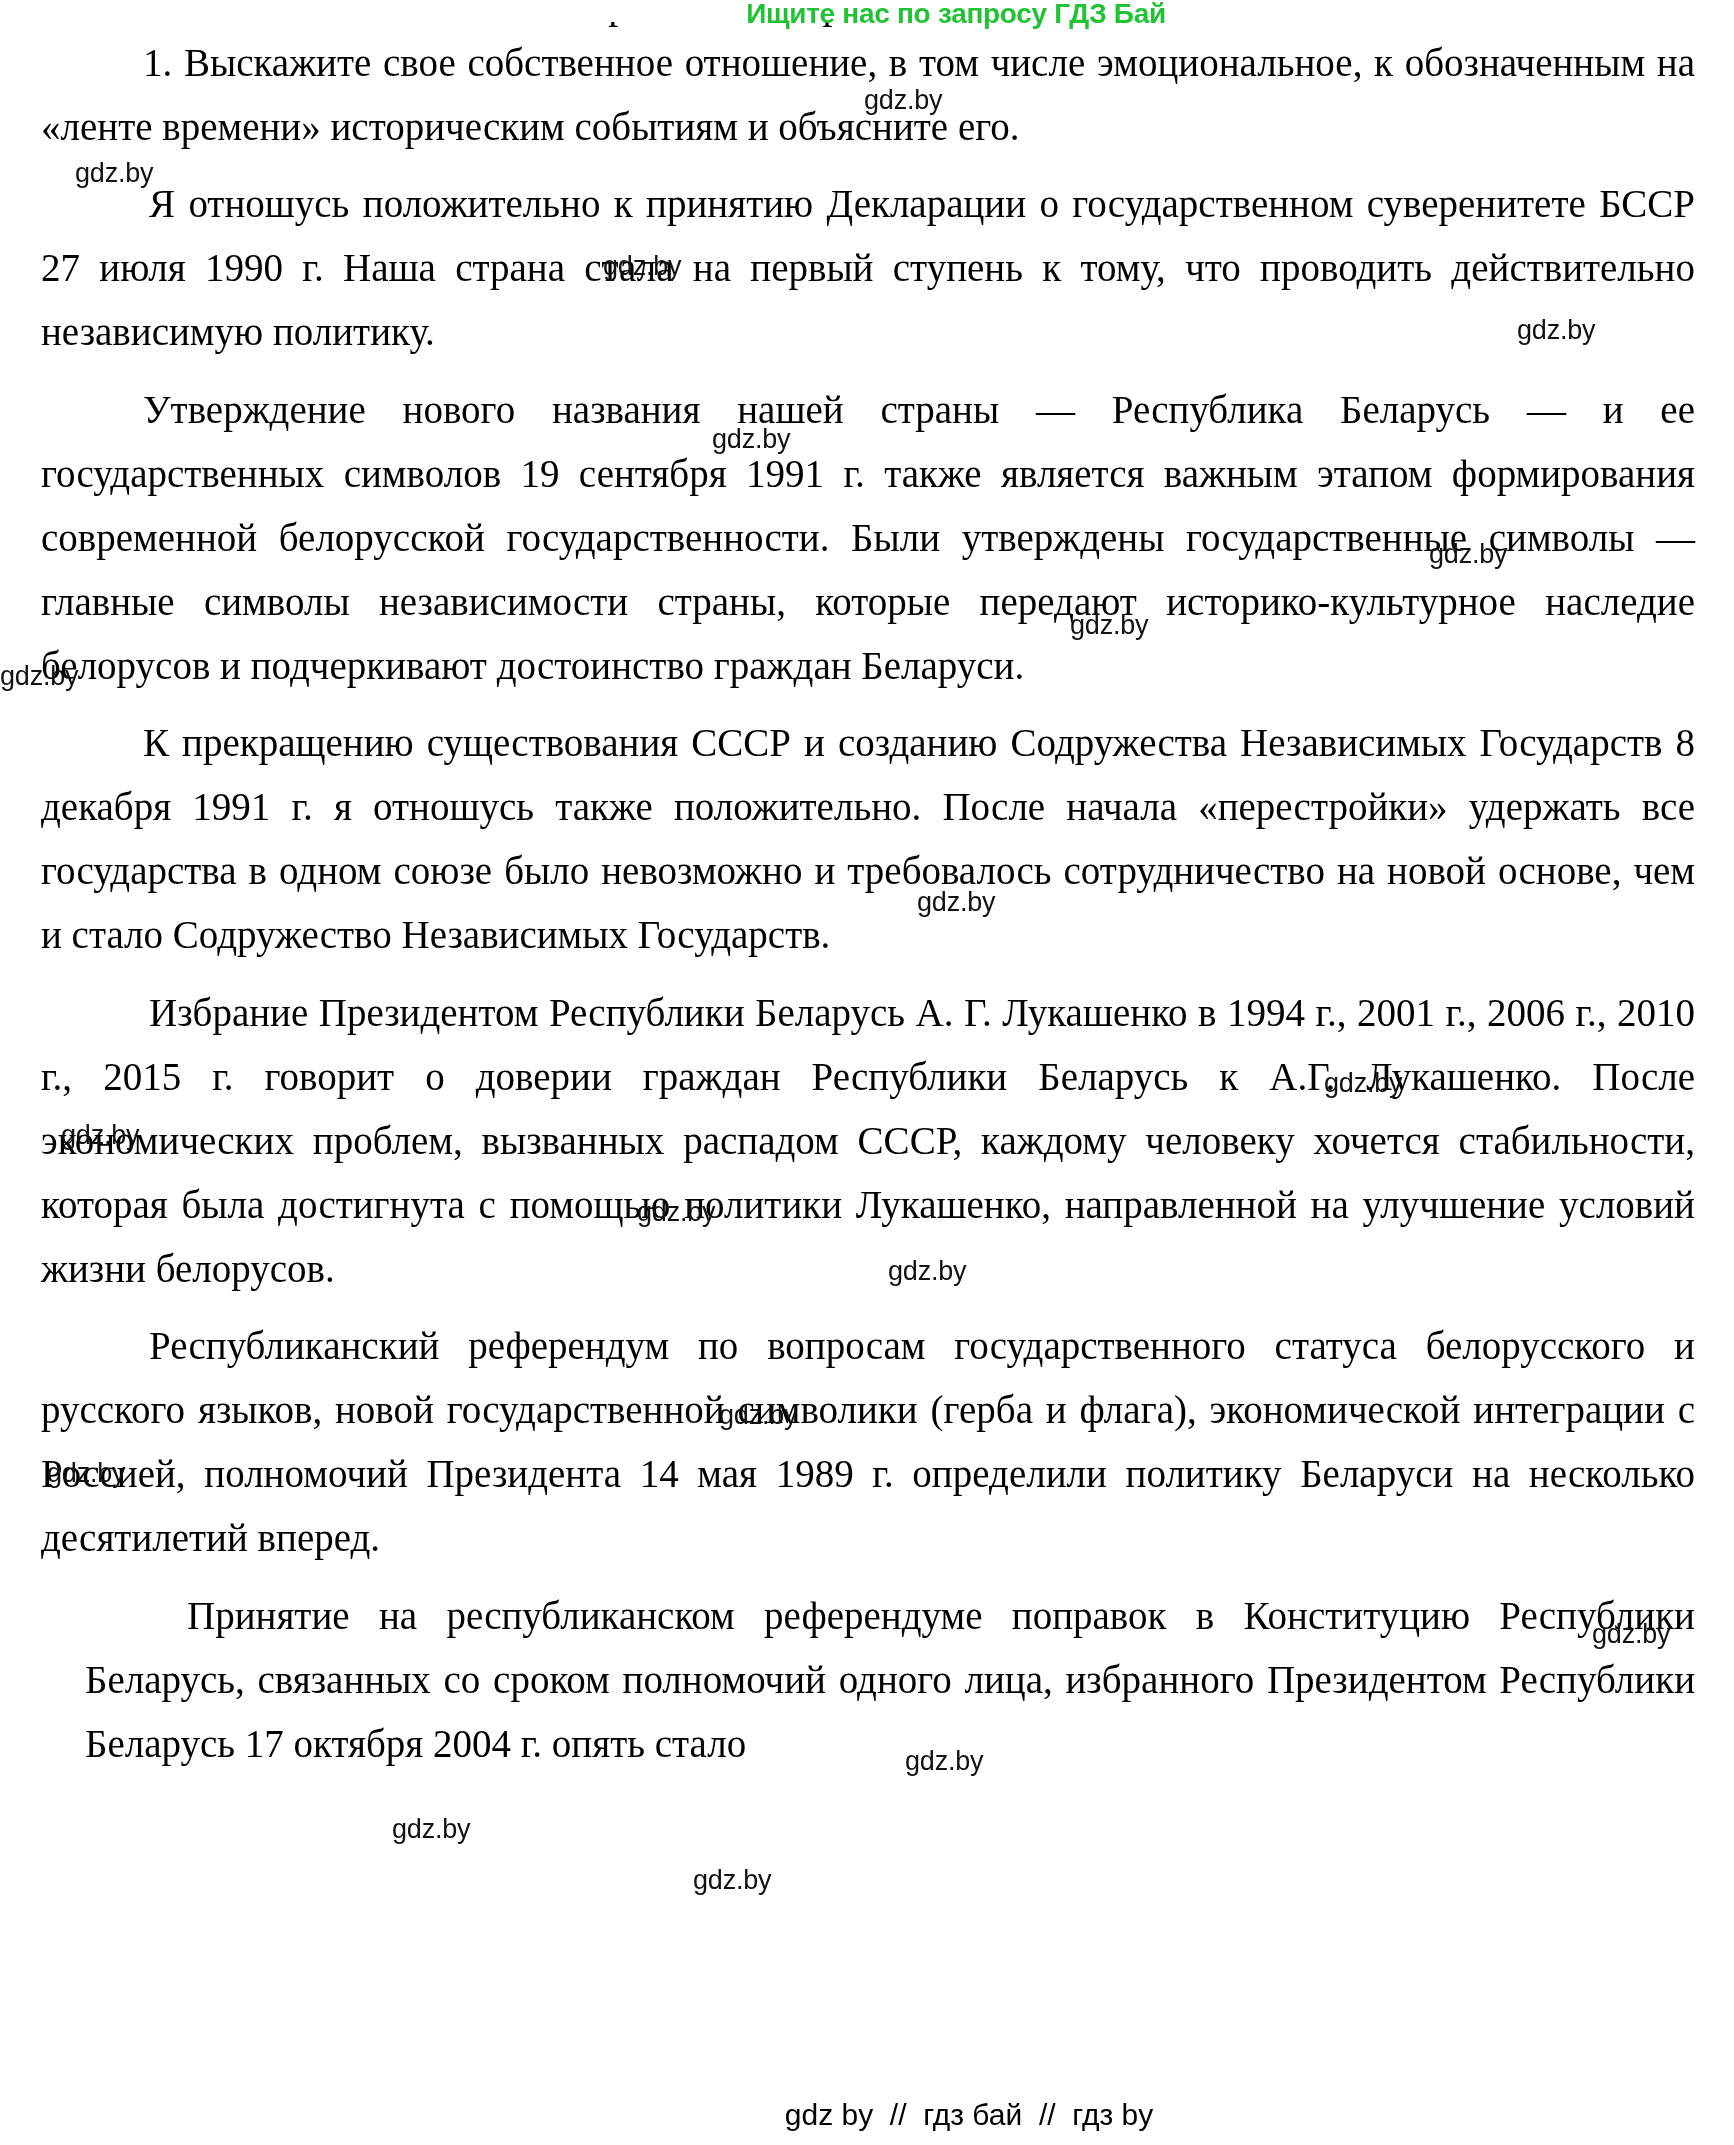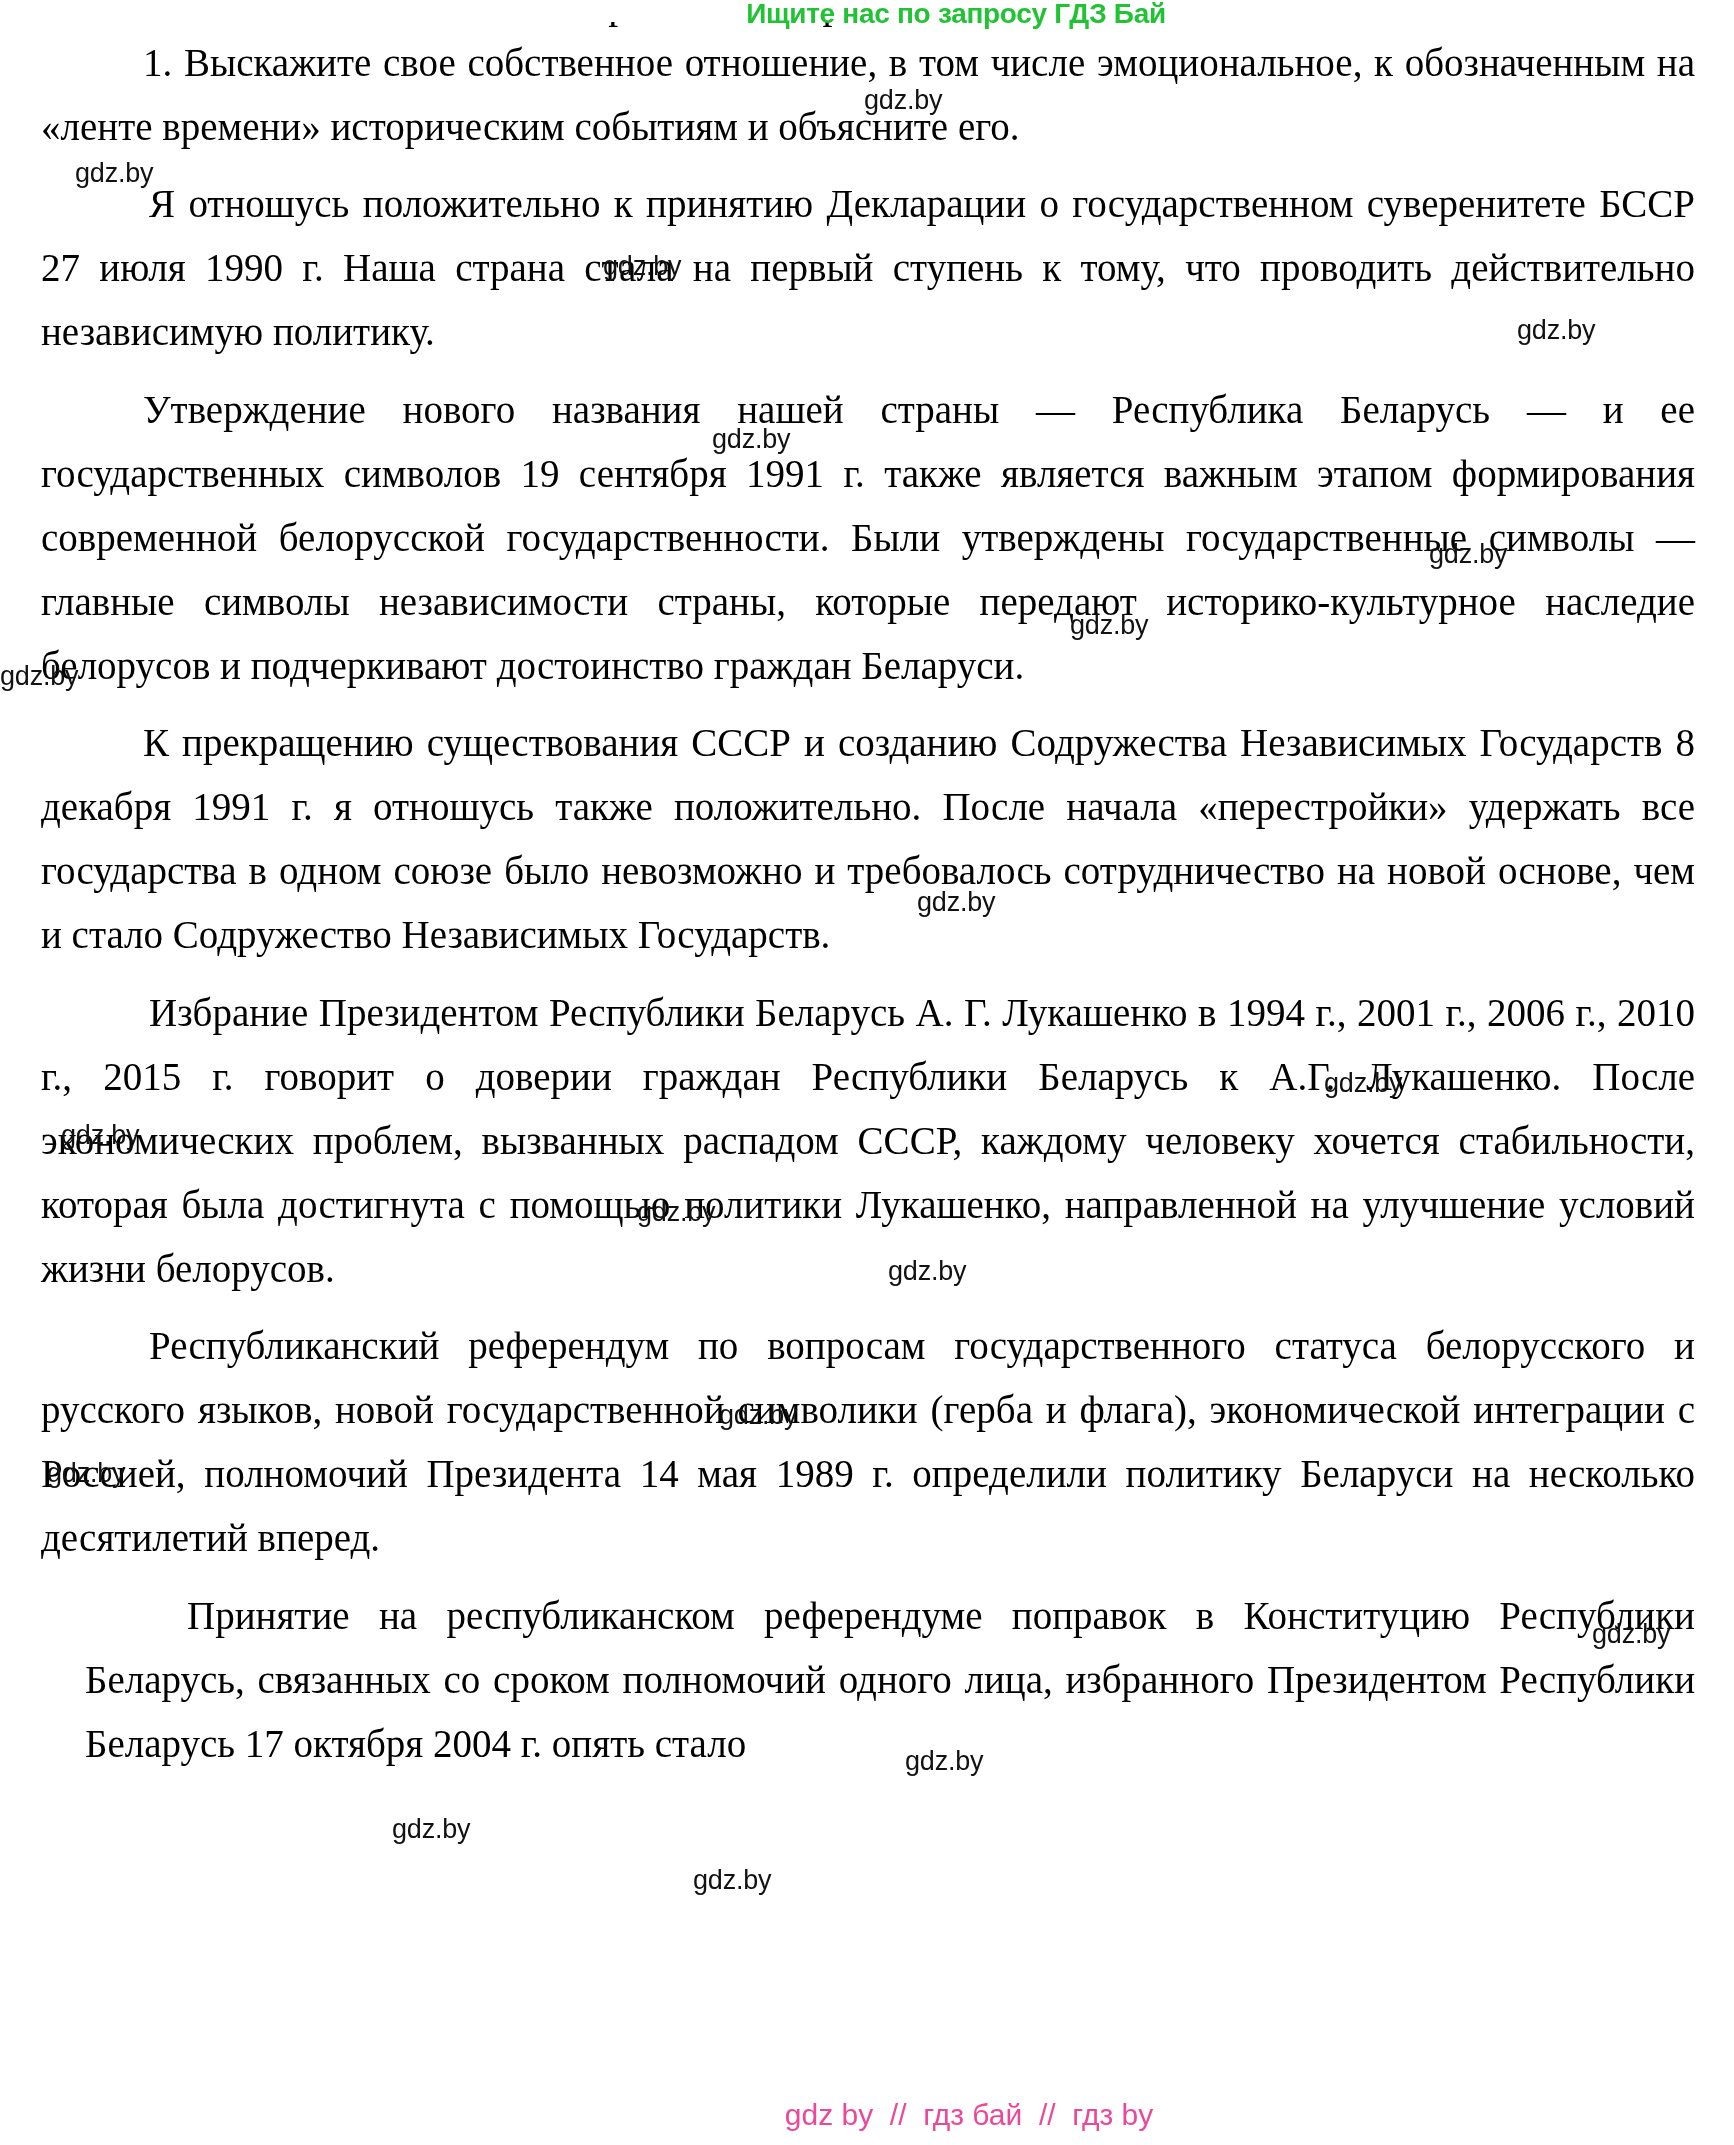--- a/index.html
+++ b/index.html
@@ -157,15 +157,15 @@
     <span class="wm" style="left: 888px; top: 1256px;">gdz.by</span>
     <span class="wm" style="left: 719px; top: 1400px;">gdz.by</span>
     <span class="wm" style="left: 47px; top: 1458px;">gdz.by</span>
     <span class="wm" style="left: 1592px; top: 1619px;">gdz.by</span>
     <span class="wm" style="left: 905px; top: 1746px;">gdz.by</span>
     <span class="wm" style="left: 392px; top: 1814px;">gdz.by</span>
     <span class="wm" style="left: 693px; top: 1865px;">gdz.by</span>
   </div>
 
 <div id="footer">
-  <span class="footer-text" style="color: #ec4899;">gdz by  //  гдз бай  //  гдз by</span>
+  <span class="footer-text" style="color: #000000;">gdz by  //  гдз бай  //  гдз by</span>
 </div>
 
 
 </body></html>

